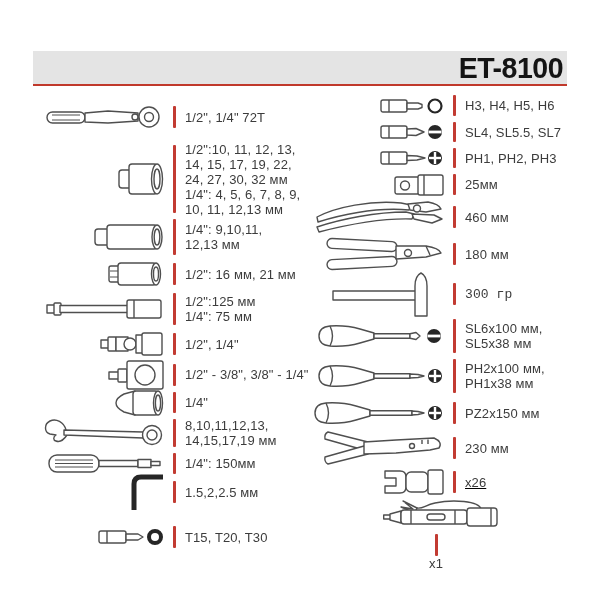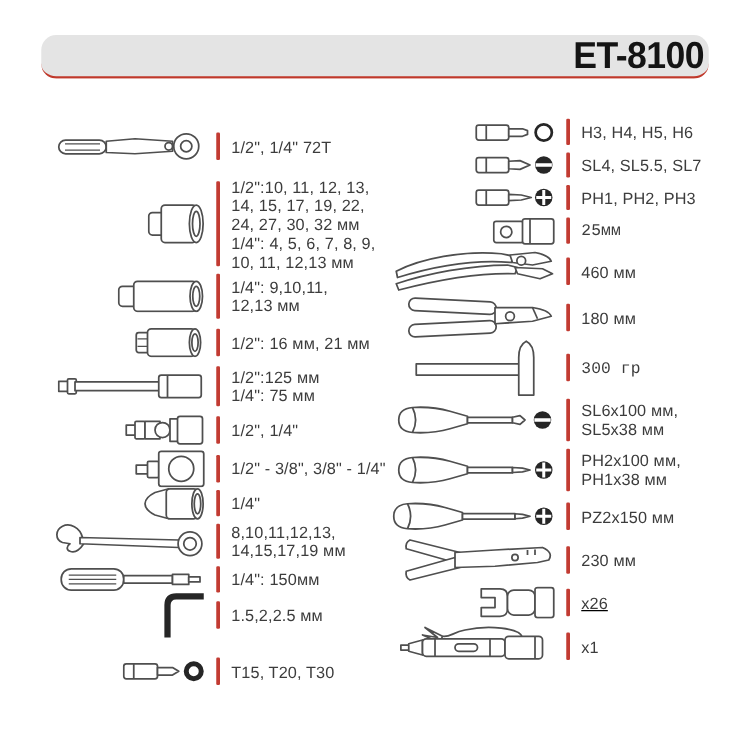--- a/index.html
+++ b/index.html
@@ -1,19 +1,19 @@
 <!DOCTYPE html>
 <html><head>
 <meta charset="utf-8">
 <style>
   html,body{margin:0;padding:0;background:#fff;}
   .page{position:relative;width:600px;height:600px;background:#ffffff;overflow:hidden;
         font-family:"Liberation Sans",sans-serif;}
-  .hdr{position:absolute;left:33px;right:33px;top:28px;height:33px;background:#e4e4e4;
-       border-bottom:2px solid #c0392b;display:flex;align-items:center;justify-content:flex-end;border-radius:12px;}
+  .hdr{position:absolute;left:33px;right:33px;top:51px;height:33px;background:#e4e4e4;
+       border-bottom:2px solid #c0392b;display:flex;align-items:center;justify-content:flex-end;}
   .hdr .title{font-size:30px;font-weight:bold;color:#141414;letter-spacing:-0.5px;
        transform:scaleX(0.95);transform-origin:right center;padding-right:4px;line-height:1;}
   .content{position:absolute;top:92px;left:40px;display:flex;}
   .col{display:flex;flex-direction:column;}
   .col-left{width:262px;}
   .col-right{width:268px;}
   .row{display:flex;align-items:center;}
   .art{display:flex;justify-content:flex-end;align-items:center;flex:none;}
   .col-left .art{width:124px;}
   .col-right .art{width:142px;}
@@ -287,21 +287,21 @@
 <circle cx="55" cy="9" r="7" fill="#262626"></circle>
               <rect x="49" y="7.8" width="12" height="2.4" fill="#fff"></rect>
 <rect x="53.8" y="3" width="2.4" height="12" fill="#fff"></rect>
             </svg>
           </div>
           <div class="sep" style="height: 20px;"></div>
           <div class="label">
             <div>PH1, PH2, PH3</div>
           </div>
         </div>
-        <div class="row" style="height: 27px; font-family: Liberation Mono, monospace;">
+        <div class="row" style="height: 27px;">
           <div class="art">
             <svg width="50" height="22" viewBox="0 0 50 22">
               <g fill="#fff" stroke="#4f4f4f" stroke-width="1.4" stroke-linejoin="round">
 <rect x="1" y="3" width="24" height="17" rx="2"></rect>
                 <circle cx="11" cy="11.5" r="4.5" fill="none"></circle>
 <rect x="24" y="1" width="25" height="20" rx="2"></rect>
                 <line x1="30" y1="1" x2="30" y2="21"></line>
               </g>
             </svg>
           </div>
@@ -442,21 +442,21 @@
 <rect x="22" y="3" width="22" height="20" rx="5"></rect>
 <rect x="44" y="1" width="15" height="24" rx="2"></rect>
               </g>
             </svg>
           </div>
           <div class="sep" style="height: 22px;"></div>
           <div class="label">
             <div>x26</div>
           </div>
         </div>
-        <div class="row" style="height: 38px;">
+        <div class="row" style="height: 38px; flex-direction: column;">
           <div class="art">
             <svg width="124" height="36" viewBox="0 0 124 36">
               <g fill="#fff" stroke="#4f4f4f" stroke-width="1.4" stroke-linejoin="round">
 <path d="M98 11 C96 3 70 1 52 5 C42 7 40 11 34 10" fill="none"></path>
 <path d="M34 10 L20 3 L30 11 L18 9 L32 15 Z"></path>
 <rect x="0.7" y="17" width="7" height="4"></rect>
 <path d="M7 16 L18 13 L18 25 L7 22 Z"></path>
 <rect x="18" y="12" width="66" height="14" rx="3"></rect>
 <rect x="44" y="16" width="18" height="6" rx="3" fill="none"></rect>
 <line x1="28" y1="12" x2="28" y2="26"></line>

